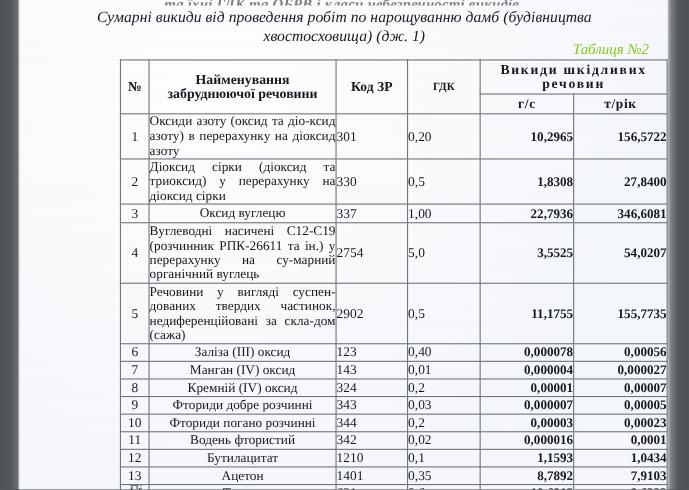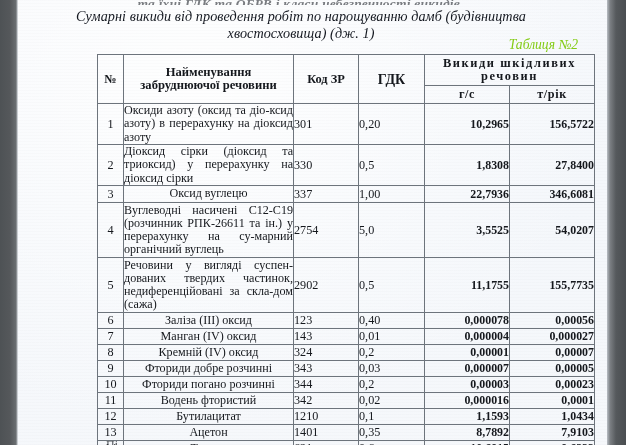--- a/index.html
+++ b/index.html
@@ -38,21 +38,21 @@
     content: "";
     position: absolute;
     inset: 0;
     background:
       repeating-linear-gradient(0deg, rgba(0,0,0,0.012) 0 1px, rgba(255,255,255,0) 1px 3px);
     pointer-events: none;
   }
 
   #content {
     position: absolute;
-    left: 6px;
+    left: 18px;
     top: 0;
     width: 589px;
     height: 445px;
     color: #171a1f;
   }
 
   .cut-line {
     position: absolute;
     left: 0;
     top: -4px;
@@ -114,21 +114,21 @@
   }
   table.emissions th {
     font-weight: bold;
     text-align: center;
     line-height: 13px;
     padding: 2px 1px;
   }
   th.h-num { width: 23px; font-size: 12.4px; }
   th.h-name { width: 167px; font-size: 12.6px; }
   th.h-code { width: 62px; font-size: 12.4px; }
-  th.h-gdk  { width: 63px; font-size: 14px; }
+  th.h-gdk  { width: 63px; font-size: 10px; }
   th.h-emis { font-size: 12.4px; letter-spacing: 1.6px; margin-top: 44px; }
   th.h-gs   { width: 83px; font-size: 12.2px; letter-spacing: 0.6px; }
   th.h-tr   { width: 100px; font-size: 12.2px; letter-spacing: 0.6px; }
 
   td.c-num {
     text-align: center;
     font-size: 12.2px;
   }
   td.c-name {
     text-align: center;

